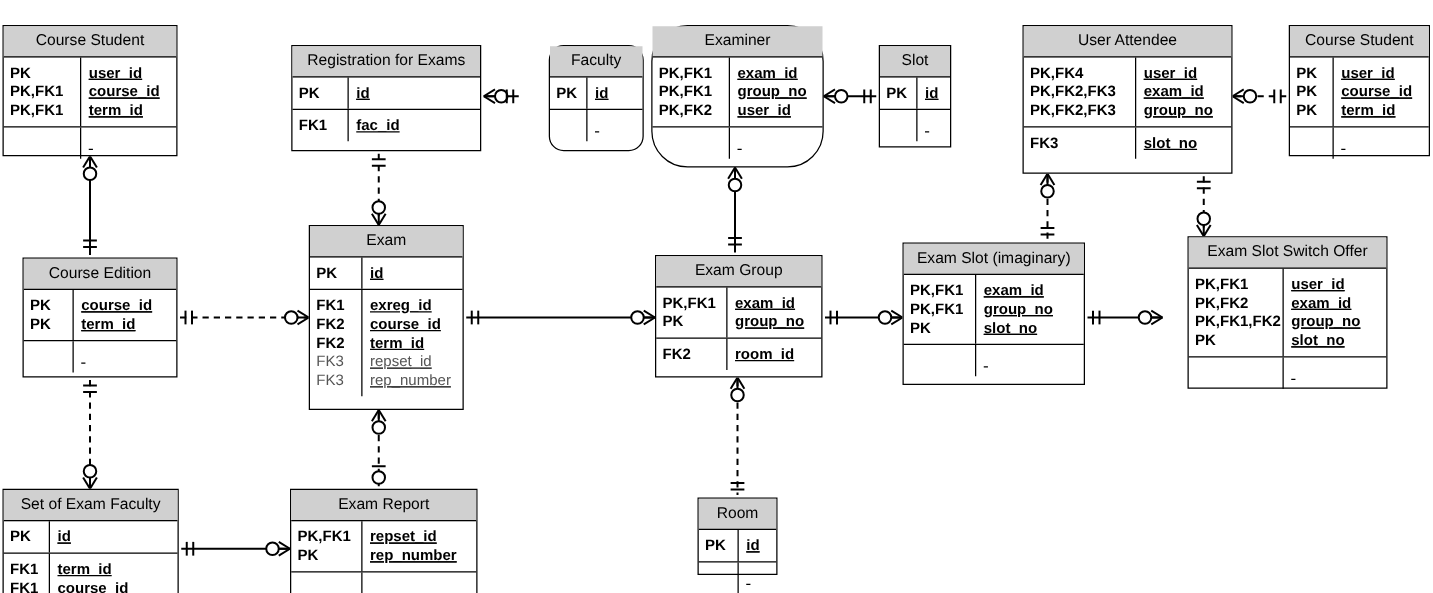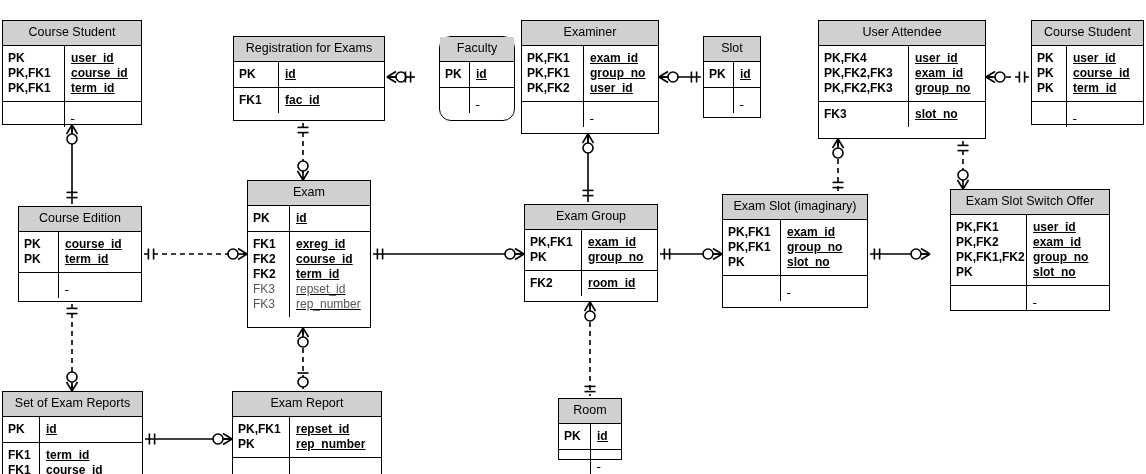--- a/index.html
+++ b/index.html
@@ -271,21 +271,21 @@
           </div>
           <div class="col-attr">
             <span class="row-line pk">id</span>
           </div>
         </div>
         <div class="ent-body">
           <div class="col-key empty-sec" style="width: 30px;">&nbsp;</div>
           <div class="col-attr empty-sec">&nbsp;</div>
         </div>
       </div>
-      <div class="entity" style="left: 521px; top: 2px; width: 138px; height: 114px;">
+      <div class="entity" style="left: 521px; top: 2px; width: 138px; height: 114px; border-radius: 29px;">
         <div class="ent-title">Examiner</div>
         <div class="ent-body divided">
           <div class="col-key" style="width: 62px;">
             <span class="row-line">PK,FK1</span>
             <span class="row-line">PK,FK1</span>
             <span class="row-line">PK,FK2</span>
           </div>
           <div class="col-attr">
             <span class="row-line pk">exam_id</span>
             <span class="row-line pk">group_no</span>
@@ -453,21 +453,21 @@
             <span class="row-line pk">group_no</span>
             <span class="row-line pk">slot_no</span>
           </div>
         </div>
         <div class="ent-body">
           <div class="col-key empty-sec" style="width: 76px;">&nbsp;</div>
           <div class="col-attr empty-sec">&nbsp;</div>
         </div>
       </div>
       <div class="entity" style="left: 2px; top: 373px; width: 141px; height: 100px;">
-        <div class="ent-title">Set of Exam Reports</div>
+        <div class="ent-title">Set of Exam Faculty</div>
         <div class="ent-body divided">
           <div class="col-key" style="width: 37px;">
             <span class="row-line">PK</span>
           </div>
           <div class="col-attr">
             <span class="row-line pk">id</span>
           </div>
         </div>
         <div class="ent-body">
           <div class="col-key" style="width: 37px;">

